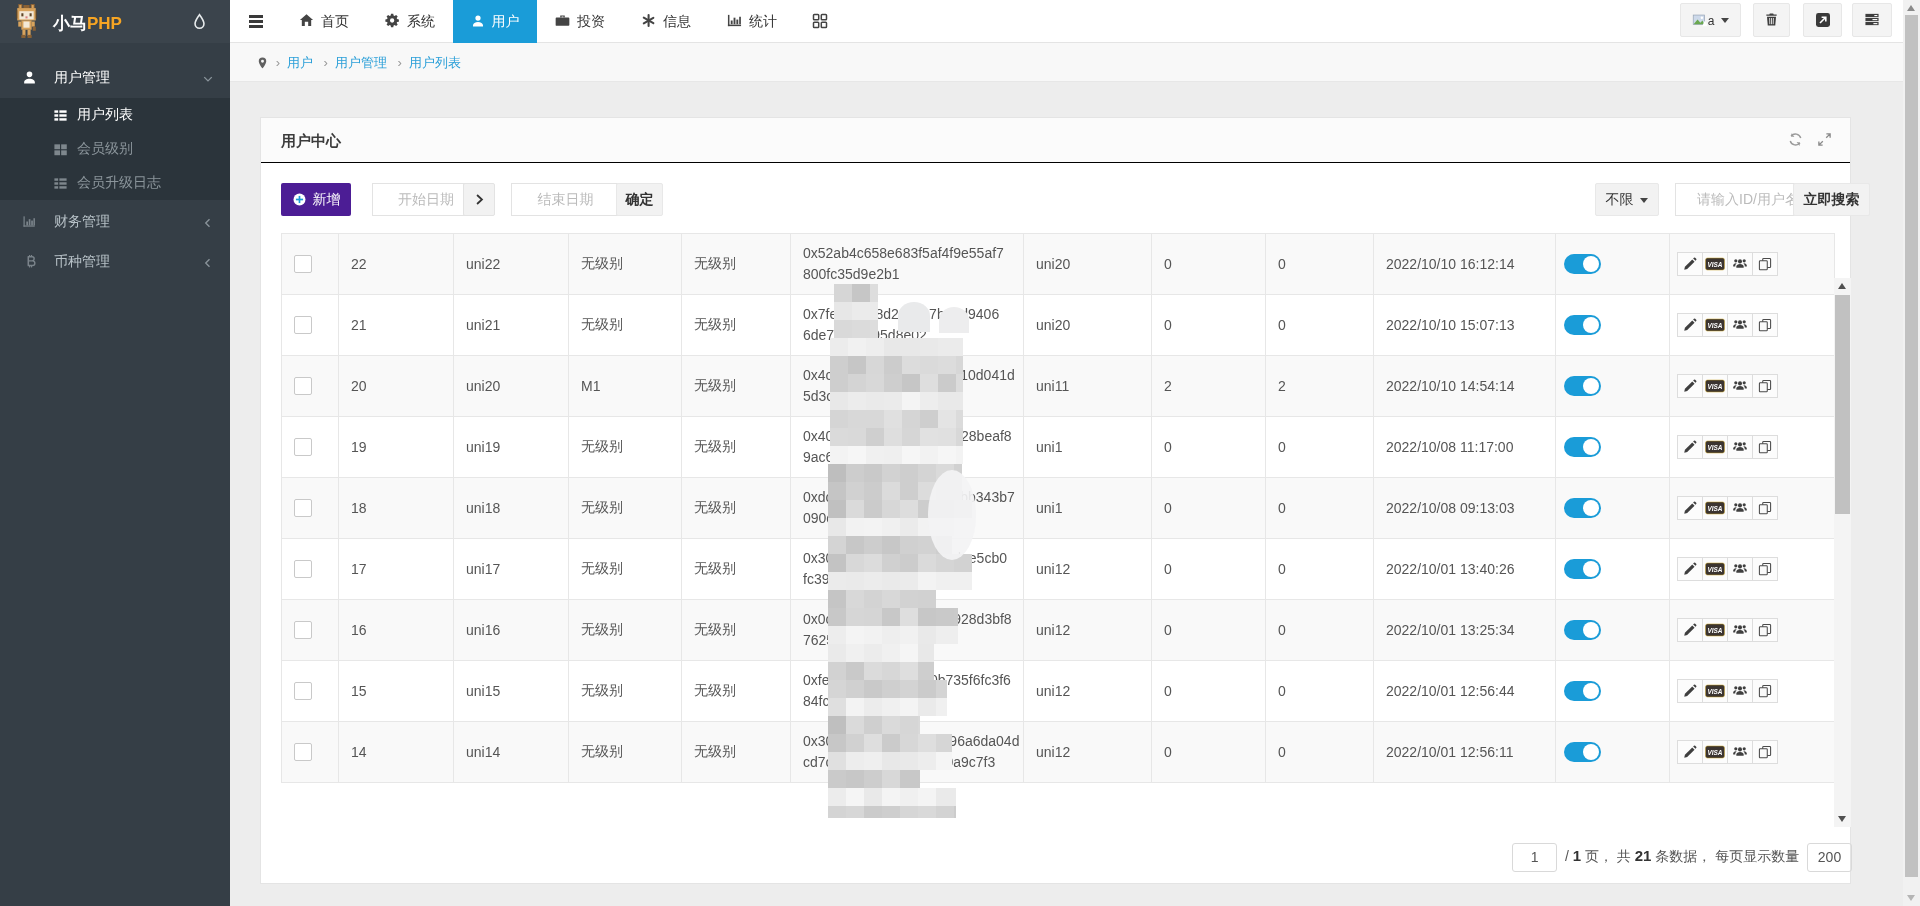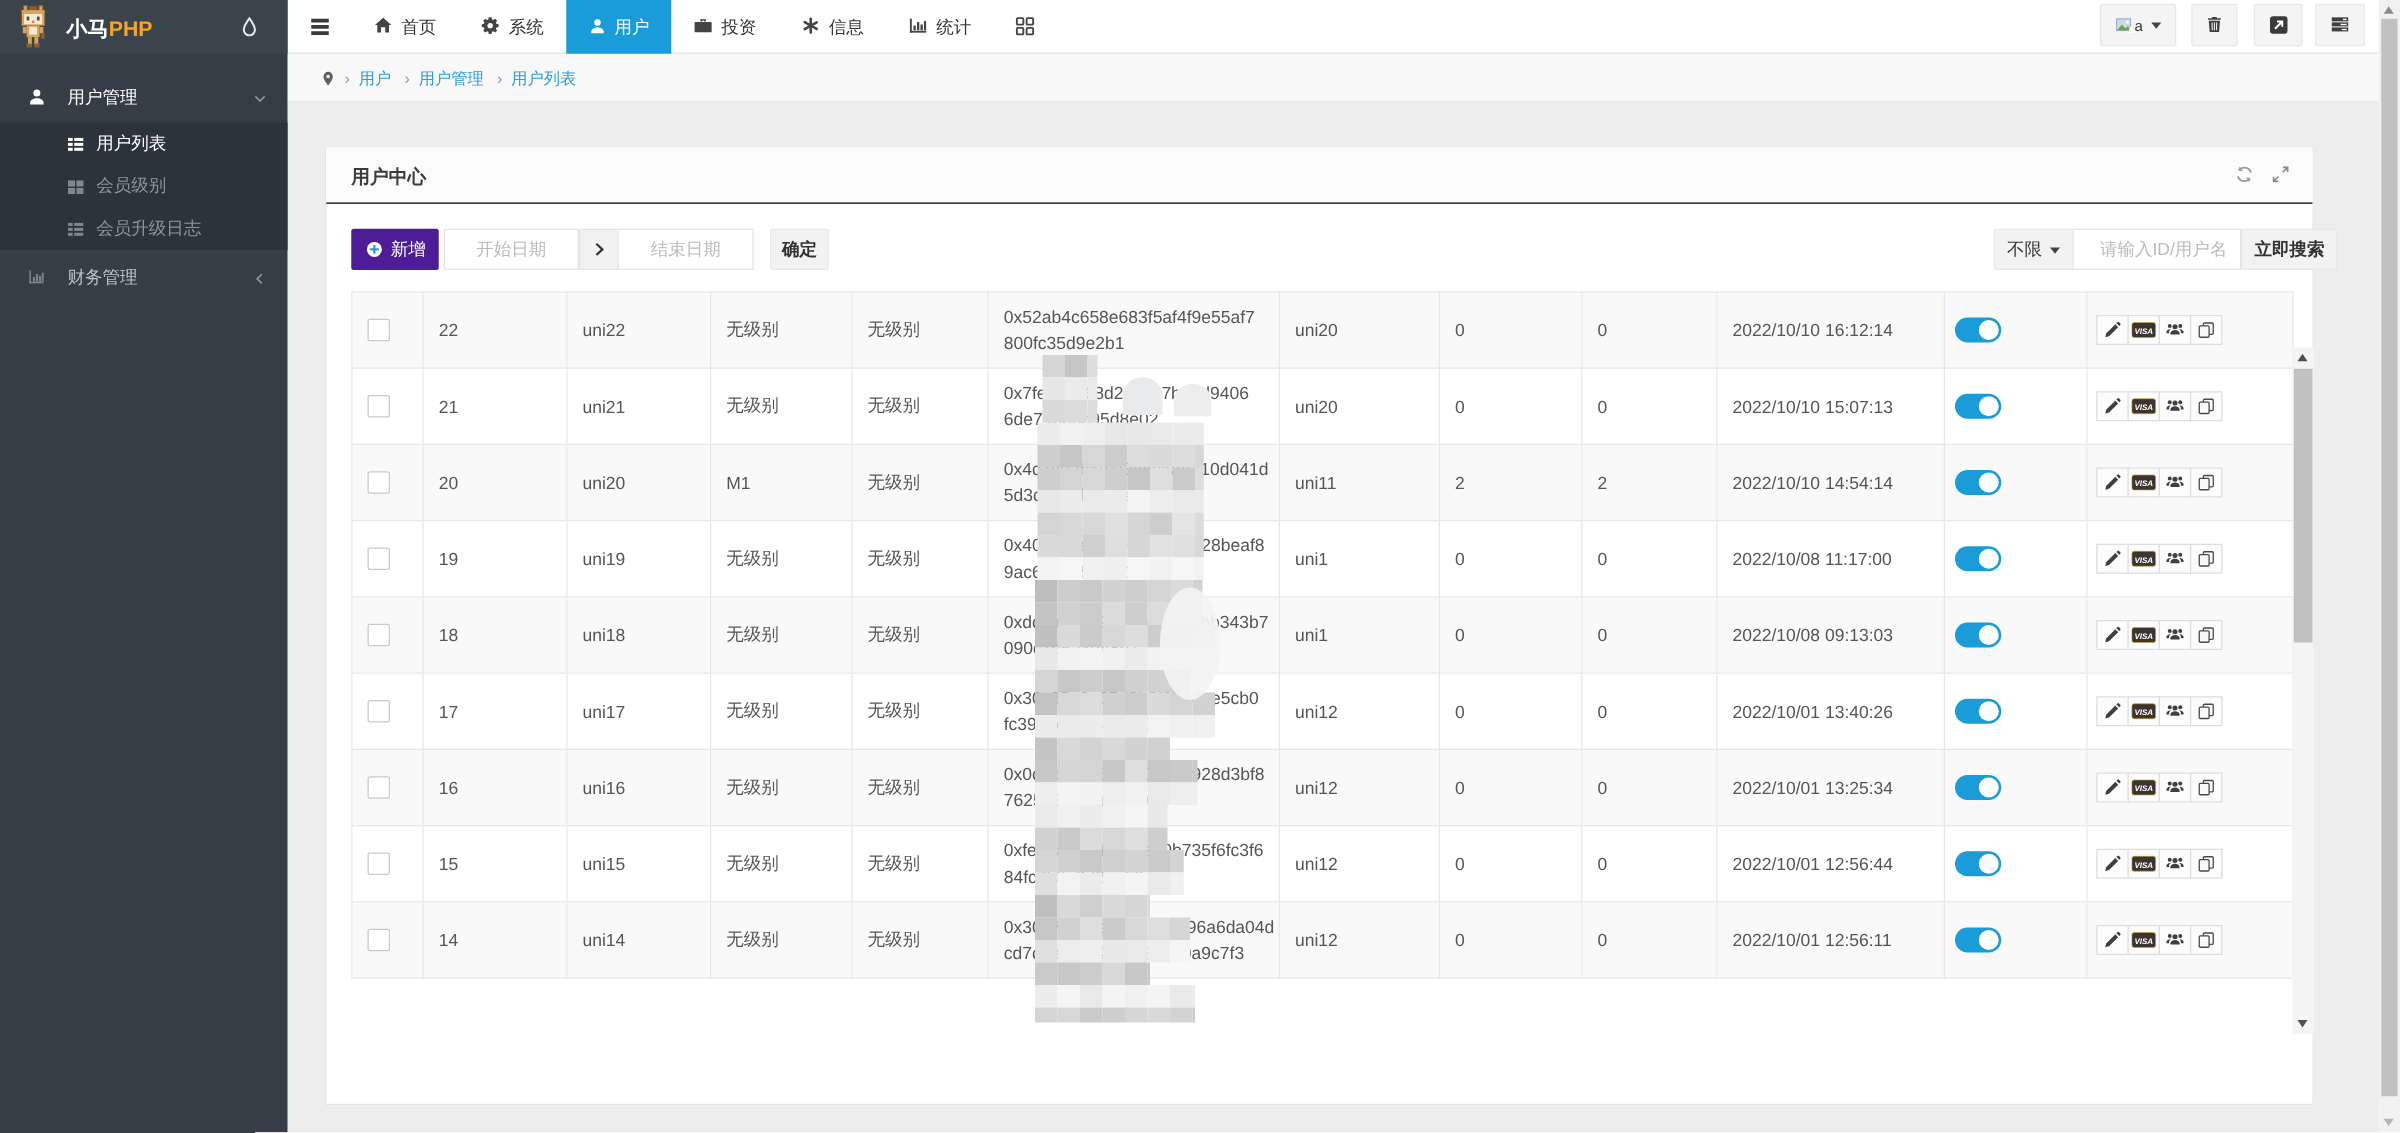--- a/index.html
+++ b/index.html
@@ -44,21 +44,21 @@
 .panel { position:absolute; left:260px; top:117px; width:1591px; height:767px; background:#fff; border:1px solid #e4e4e4; }
 .p-head { position:absolute; left:0; top:0; width:100%; height:45px; background:#fbfbfb; border-bottom:1px solid #000000; }
 .p-head .tt { position:absolute; left:20px; top:14px; font-size:15px; font-weight:bold; color:#3c3c3c; }
 .p-head .hics { position:absolute; right:18px; top:14px; }
 .p-head .hics svg { margin-left:14px; }
 
 .btn { display:inline-block; height:33px; line-height:33px; font-size:14px; border-radius:2px; text-align:center; }
 .toolbar { position:absolute; left:20px; top:65px; width:1553px; height:33px; }
 .b-add { position:absolute; left:0; top:0; width:70px; background:#4c1d95; color:#fff; }
 .b-add svg { vertical-align:-3px; margin-right:6px; }
-.inp { position:absolute; top:0; height:33px; background:#fff; border:1px solid #e3e3e3; color:#bbb; font-size:14px; text-align:center; line-height:31px; }
+.inp { position:absolute; top:0; height:33px; background:#fff; border:1px solid #e3e3e3; color:#bbb; font-size:14px; text-align:center; line-height:31px;margin-left:17px; }
 .b-gt { position:absolute; left:182px; top:0; width:32px; background:#f2f2f2; border:1px solid #e3e3e3; line-height:31px; color:#333; font-weight:bold; }
 .b-ok { position:absolute; left:335px; top:0; width:47px; background:#f2f2f2; border:1px solid #e8e8e8; color:#333; font-weight:bold; line-height:31px; }
 .b-bx { position:absolute; top:0; background:#f2f2f2; border:1px solid #e8e8e8; color:#333; line-height:31px; }
 
 
 .tbl { position:absolute; left:20px; top:115px; border-collapse:collapse; table-layout:fixed; width:1553px; font-size:14px; color:#555; }
 .tbl th, .tbl td { border:1px solid #e7e7e7; padding:0 0 0 12px; text-align:left; font-weight:normal; overflow:hidden; white-space:nowrap; }
 .tbl th { height:45px; color:#3b3b3b; font-weight:bold; background:#fff; }
 .tbl td { height:61px; }
 .tbl tr.odd td { background:#f9f9f9; }
@@ -180,20 +180,38 @@
               <rect x="7.2" y="5.5" width="1.8" height="6.7"></rect>
               <rect x="9.8" y="7" width="1.8" height="5.2"></rect>
               <rect x="12.2" y="4.5" width="1.6" height="7.7"></rect>
             </g>
           </svg></span>
         <span class="mt">财务管理</span>
         <span class="arr"><svg width="12" height="12" viewBox="0 0 16 16" style="">
             <path d="M10 3 5 8l5 5" fill="none" stroke="#8a949b" stroke-width="1.8"></path>
           </svg></span>
     </div>
+    <div class="m-item" style="top:242px;">
+      <span class="mi" style="left:24px;"><svg width="14" height="15" viewBox="0 0 16 16" style="">
+            <g fill="none" stroke="#7b848b" stroke-width="1.6">
+              <path d="M5 2.5h4.2a2.4 2.4 0 0 1 0 4.8H5zM5 7.3h4.8a2.6 2.6 0 0 1 0 5.2H5z"></path>
+              <path d="M5 2.5V12.5" stroke-width="1.4"></path>
+            </g>
+            <g stroke="#7b848b" stroke-width="1.3">
+              <line x1="6.4" y1="0.6" x2="6.4" y2="2.5"></line>
+              <line x1="8.6" y1="0.6" x2="8.6" y2="2.5"></line>
+              <line x1="6.4" y1="12.7" x2="6.4" y2="14.8"></line>
+              <line x1="8.6" y1="12.7" x2="8.6" y2="14.8"></line>
+            </g>
+          </svg></span>
+        <span class="mt">币种管理</span>
+        <span class="arr"><svg width="12" height="12" viewBox="0 0 16 16" style="">
+            <path d="M10 3 5 8l5 5" fill="none" stroke="#8a949b" stroke-width="1.8"></path>
+          </svg></span>
+    </div>
   </div>
 
   <div class="topnav">
     <div class="burger">
         <i></i>
         <i></i>
         <i></i>
       </div>
     <div class="nav-item" style="left:51px;width:86px;"><svg width="15" height="15" viewBox="0 0 16 16" style="">
           <path d="M8 1.2 15 7.4h-2v6.4H9.8V9.4H6.2v4.4H3V7.4H1z" fill="#444"></path>
@@ -666,20 +684,23 @@
                     </g>
                   </svg></span></span></td>
 </tr>
     </tbody>
       </table>
     <div class="tsb">
         <span class="au"></span>
         <span class="thumb"></span>
         <span class="ad"></span>
       </div>
+    <div class="pgn">
+      <span class="box">1</span>&nbsp;&nbsp;/ <b>1</b> 页， 共 <b>21</b> 条数据， 每页显示数量&nbsp;&nbsp;<span class="box">200</span>
+    </div>
   </div>
 
   <svg width="150" height="534" viewBox="0 0 150 534" style="position:absolute;left:828px;top:284px">
       <rect x="6" y="0" width="18" height="18" fill="rgb(214,214,214)"></rect>
       <rect x="24" y="0" width="18" height="18" fill="rgb(198,198,198)"></rect>
       <rect x="42" y="0" width="8" height="18" fill="rgb(221,221,221)"></rect>
       <rect x="6" y="18" width="18" height="18" fill="rgb(231,231,231)"></rect>
       <rect x="24" y="18" width="18" height="18" fill="rgb(235,235,235)"></rect>
       <rect x="42" y="18" width="8" height="18" fill="rgb(234,234,234)"></rect>
       <rect x="6" y="36" width="18" height="18" fill="rgb(217,217,217)"></rect>

